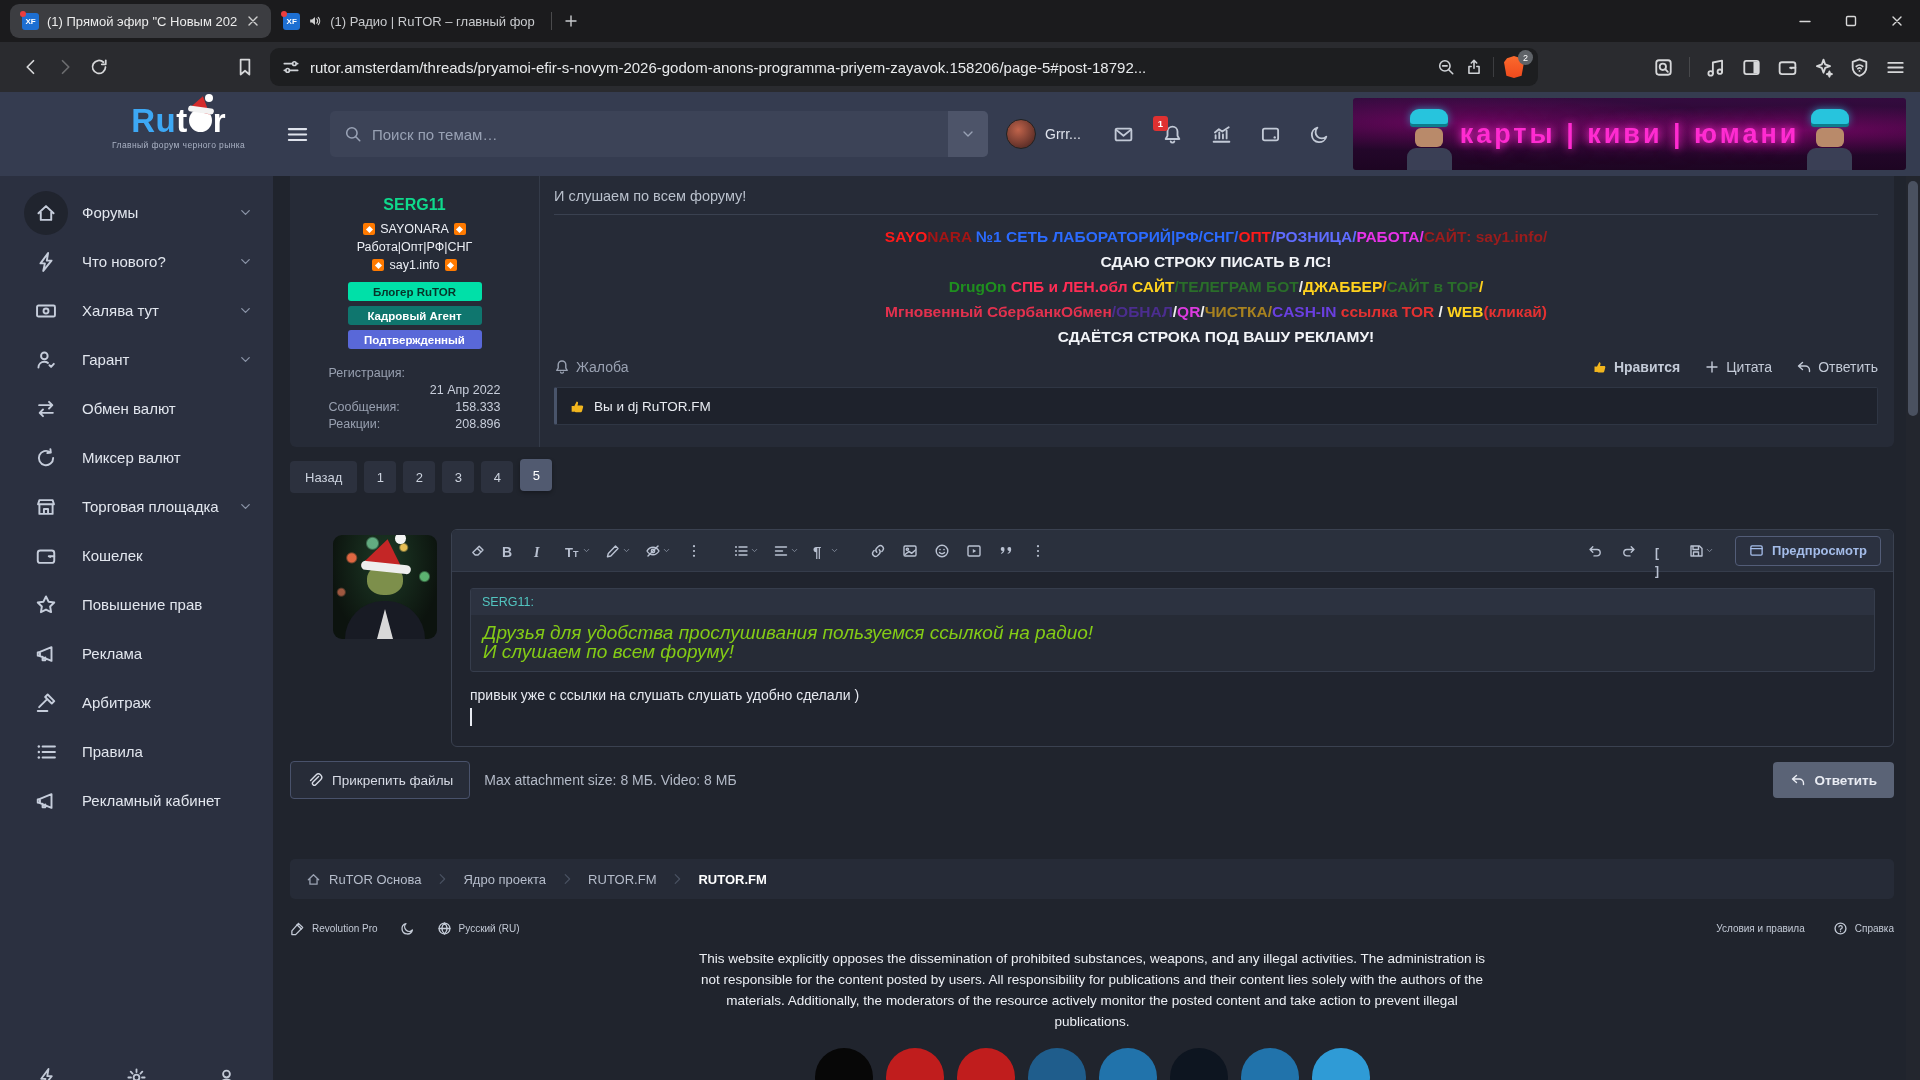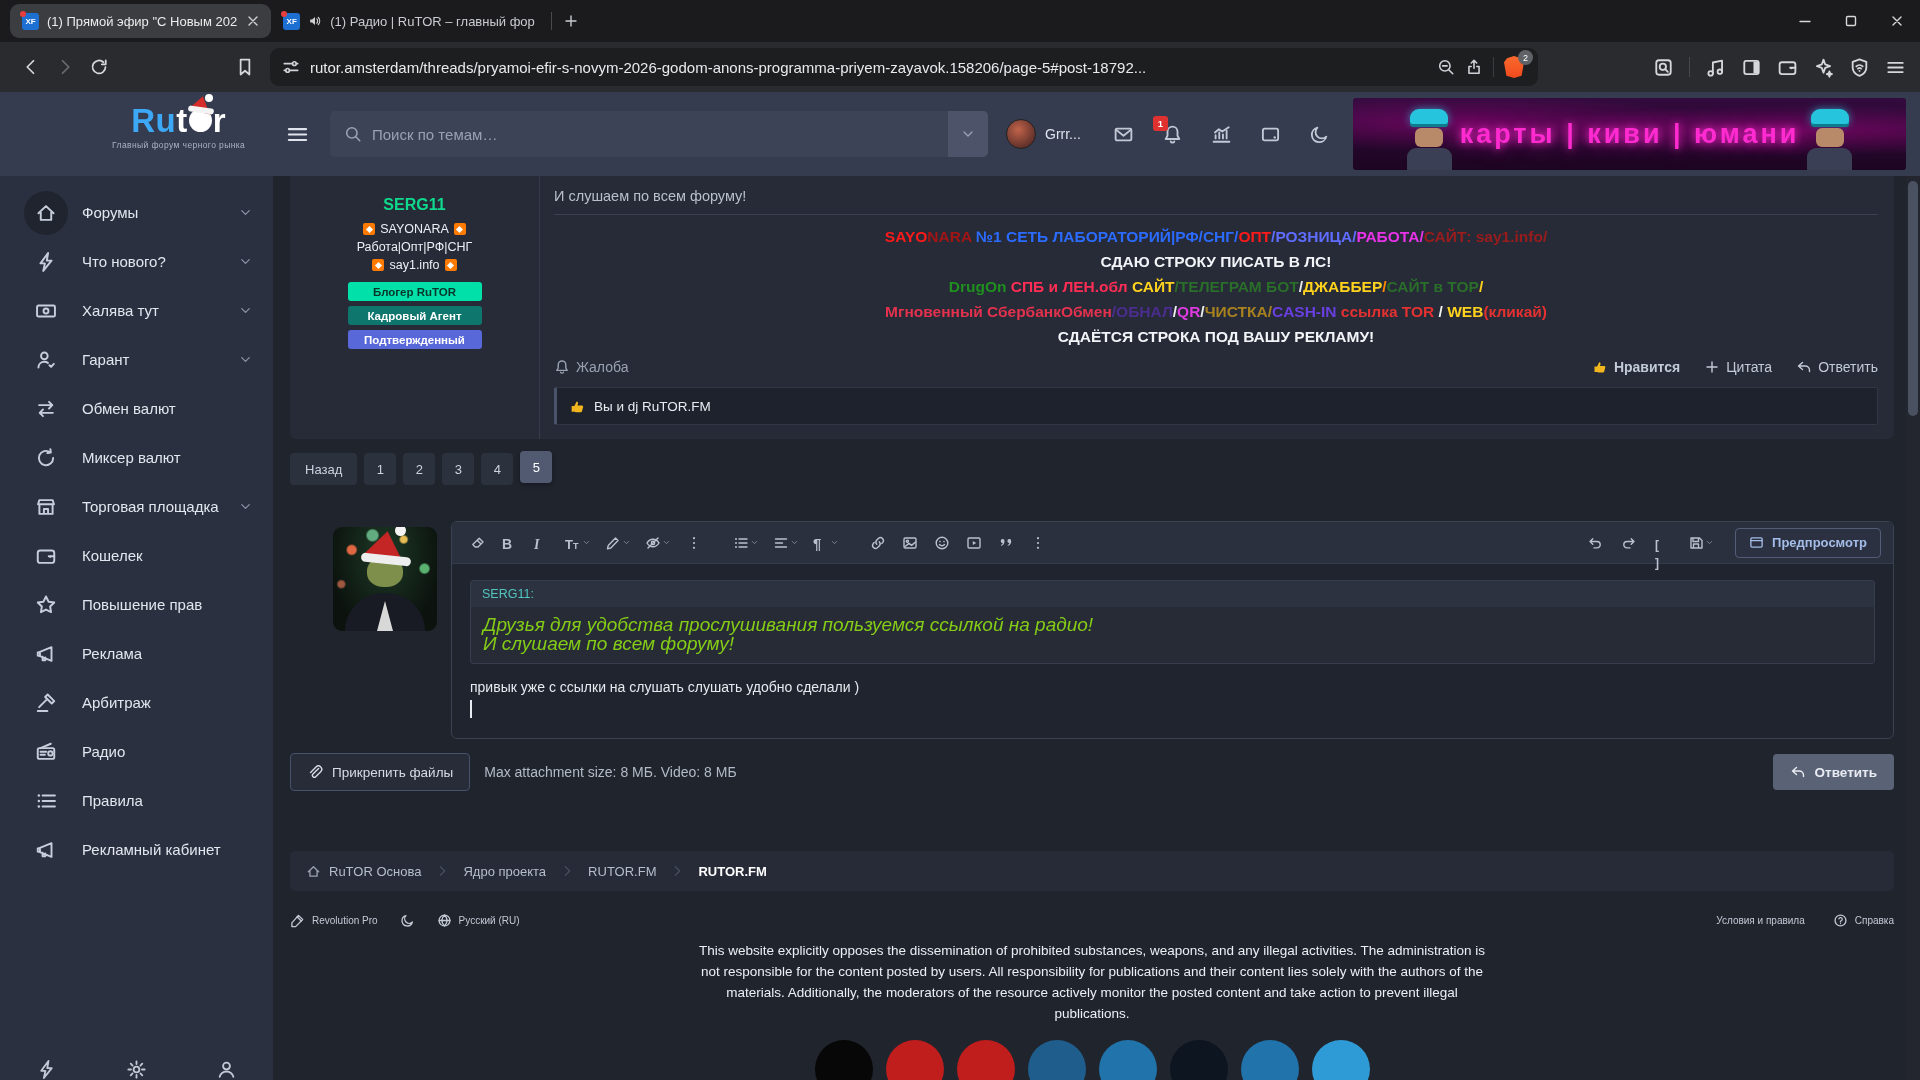--- a/index.html
+++ b/index.html
@@ -546,33 +546,20 @@
                     <path d="M9.2 1.8l4.8 4.8-1.8 1.8-4.8-4.8zM8.3 5.7 3 11M2 13.8h7"></path>
                   </svg>
                 </span>
               </span>
               <span class="sb-label">Арбитраж</span>
             </div>
             <div class="sb-item">
               <span class="sb-icw">
                 <span class="ic" style="width:22px;height:22px">
                   <svg viewBox="0 0 16 16" fill="none" stroke="currentColor" stroke-width="1.4" stroke-linecap="round" stroke-linejoin="round">
-                    <rect x="2" y="5.2" width="12" height="7.8" rx="1.2"></rect>
-                    <path d="M4 5.2l7.5-3.2"></path>
-                    <circle cx="11.2" cy="9" r="1.6"></circle>
-                    <path d="M4 7.8h4.2M4 10h3.2"></path>
-                  </svg>
-                </span>
-              </span>
-              <span class="sb-label">Радио</span>
-            </div>
-            <div class="sb-item">
-              <span class="sb-icw">
-                <span class="ic" style="width:22px;height:22px">
-                  <svg viewBox="0 0 16 16" fill="none" stroke="currentColor" stroke-width="1.4" stroke-linecap="round" stroke-linejoin="round">
                     <path d="M5.5 4h9M5.5 8h9M5.5 12h9"></path>
                     <circle cx="2.8" cy="4" r=".9" fill="currentColor" stroke="none"></circle>
                     <circle cx="2.8" cy="8" r=".9" fill="currentColor" stroke="none"></circle>
                     <circle cx="2.8" cy="12" r=".9" fill="currentColor" stroke="none"></circle>
                   </svg>
                 </span>
               </span>
               <span class="sb-label">Правила</span>
             </div>
             <div class="sb-item">
@@ -633,20 +620,36 @@
                   <span class="starbox">
                     <i></i>
                   </span>
                 </div>
               </div>
             <div class="pbadges" id="author-badges">
                 <span class="pbadge" style="background:#00e0a8;color:#06352a">Блогер RuTOR</span>
                 <span class="pbadge" style="background:#0f766e;color:#ffffff">Кадровый Агент</span>
                 <span class="pbadge" style="background:#5968d8;color:#ffffff">Подтвержденный</span>
               </div>
+            <div class="pstats">
+              <div class="pstat-row">
+                  <span class="pstat-k">Регистрация:</span>
+                </div>
+              <div class="pstat-row">
+                  <span class="pstat-v">21 Апр 2022</span>
+                </div>
+              <div class="pstat-row">
+                  <span class="pstat-k">Сообщения:</span>
+                  <span class="pstat-v">158.333</span>
+                </div>
+              <div class="pstat-row">
+                  <span class="pstat-k">Реакции:</span>
+                  <span class="pstat-v">208.896</span>
+                </div>
+            </div>
           </div>
           <div class="postbody">
             <div class="prevline">И слушаем по всем форуму!</div>
             <div class="postdiv"></div>
             <div class="adlines" id="ad-lines">
                 <div class="ad-line"><span style="color:#ff1a1a">SAYO</span><span style="color:#a31515">NARA</span><span style="color:#2b6bff"> №1 СЕТЬ ЛАБОРАТОРИЙ|РФ/СНГ/</span><span style="color:#ff1a1a">ОПТ</span><span style="color:#5f6cff">/РОЗНИЦА/</span><span style="color:#e832e8">РАБОТА/</span><span style="color:#9b1c1c">САЙТ: say1.info/</span></div>
                 <div class="ad-line"><span style="color:#f2f4f8">СДАЮ СТРОКУ ПИСАТЬ В ЛС!</span></div>
                 <div class="ad-line"><span style="color:#1f8f1f">DrugOn</span><span style="color:#ff2d55"> СПБ и ЛЕН.обл </span><span style="color:#ffd21e">САЙТ</span><span style="color:#2a6e2a">/ТЕЛЕГРАМ БОТ</span><span style="color:#e8e8e8">/</span><span style="color:#ffd21e">ДЖАББЕР</span><span style="color:#ff8c00">/</span><span style="color:#2a6e2a">САЙТ в TOP</span><span style="color:#ffd21e">/</span></div>
                 <div class="ad-line"><span style="color:#e3314e">Мгновенный СбербанкОбмен</span><span style="color:#4b2d8f">/ОБНАЛ</span><span style="color:#f0f0f0">/</span><span style="color:#dd3be0">QR</span><span style="color:#f0f0f0">/</span><span style="color:#a8821f">ЧИСТКА</span><span style="color:#a8821f">/</span><span style="color:#6a3fe0">CASH-IN</span><span style="color:#e33131"> ссылка TOR </span><span style="color:#f0f0f0">/ </span><span style="color:#ffd21e">WEB</span><span style="color:#e33131">(кликай)</span></div>
                 <div class="ad-line"><span style="color:#f2f4f8">СДАЁТСЯ СТРОКА ПОД ВАШУ РЕКЛАМУ!</span></div>

